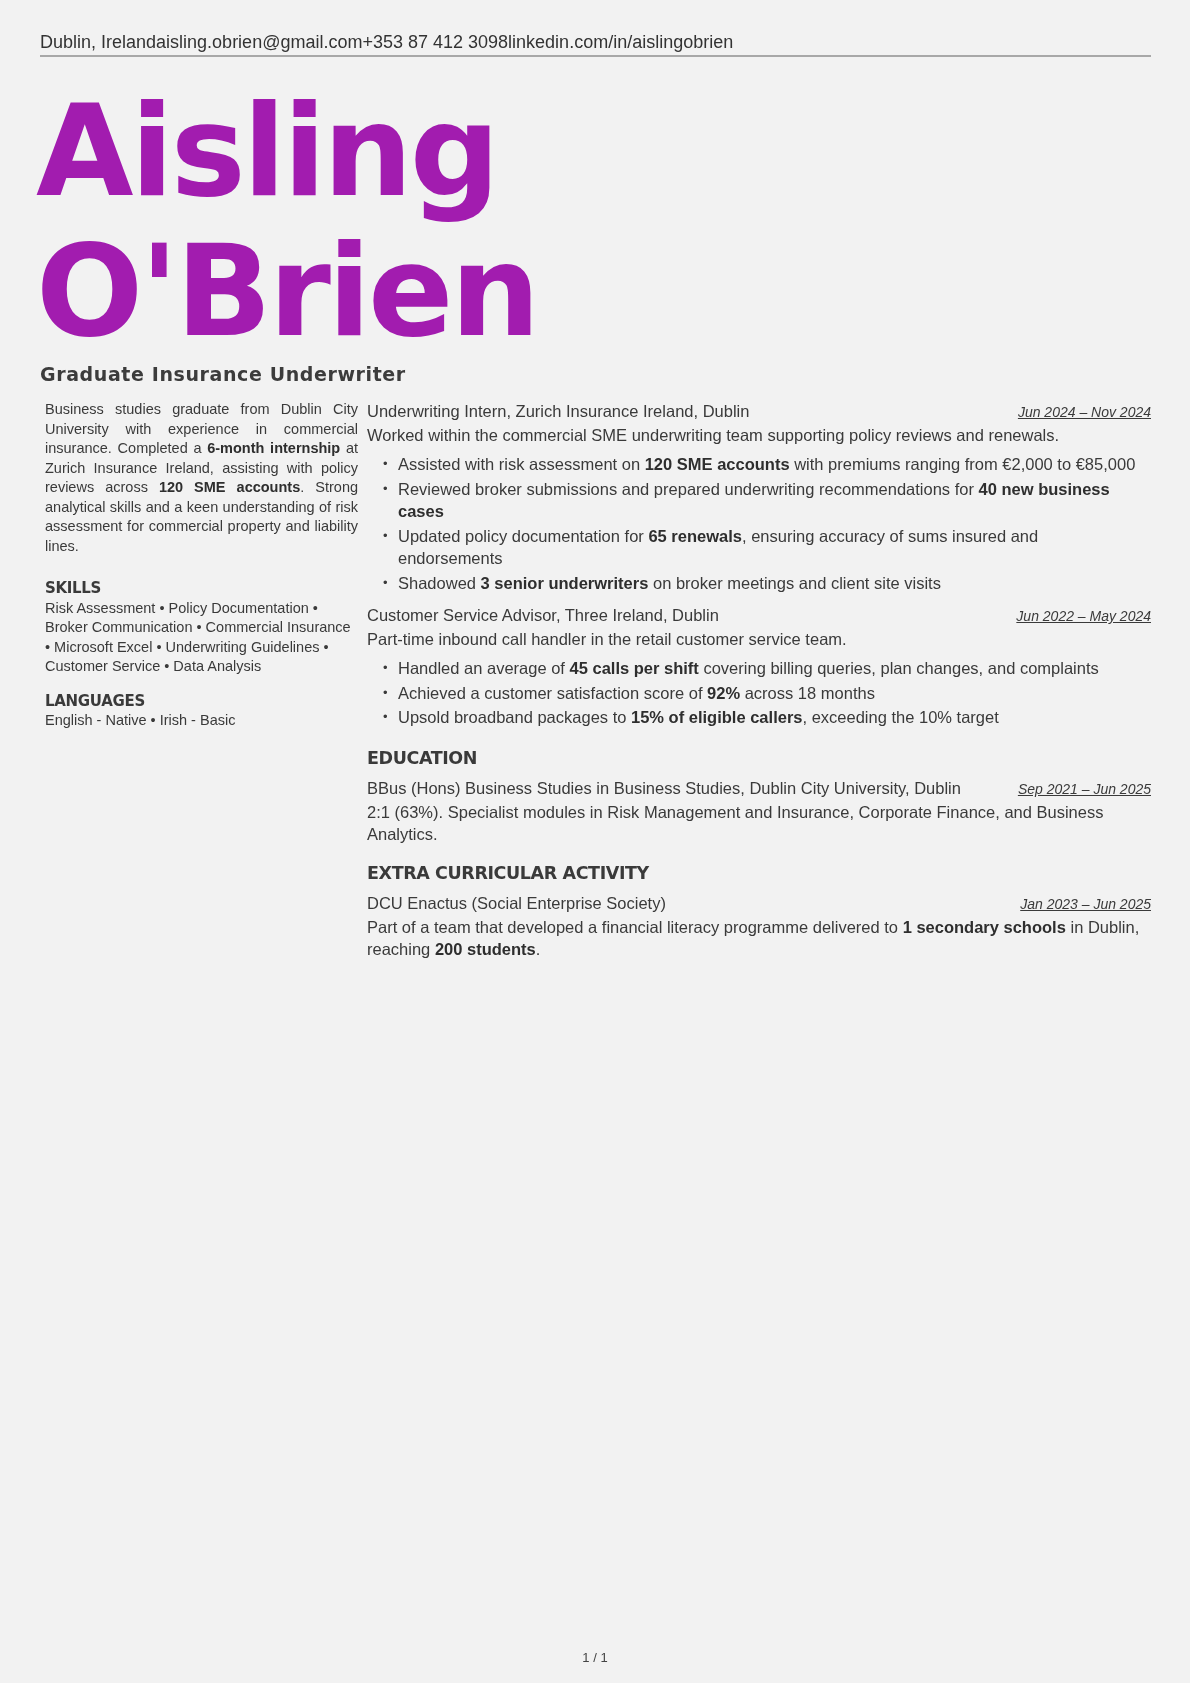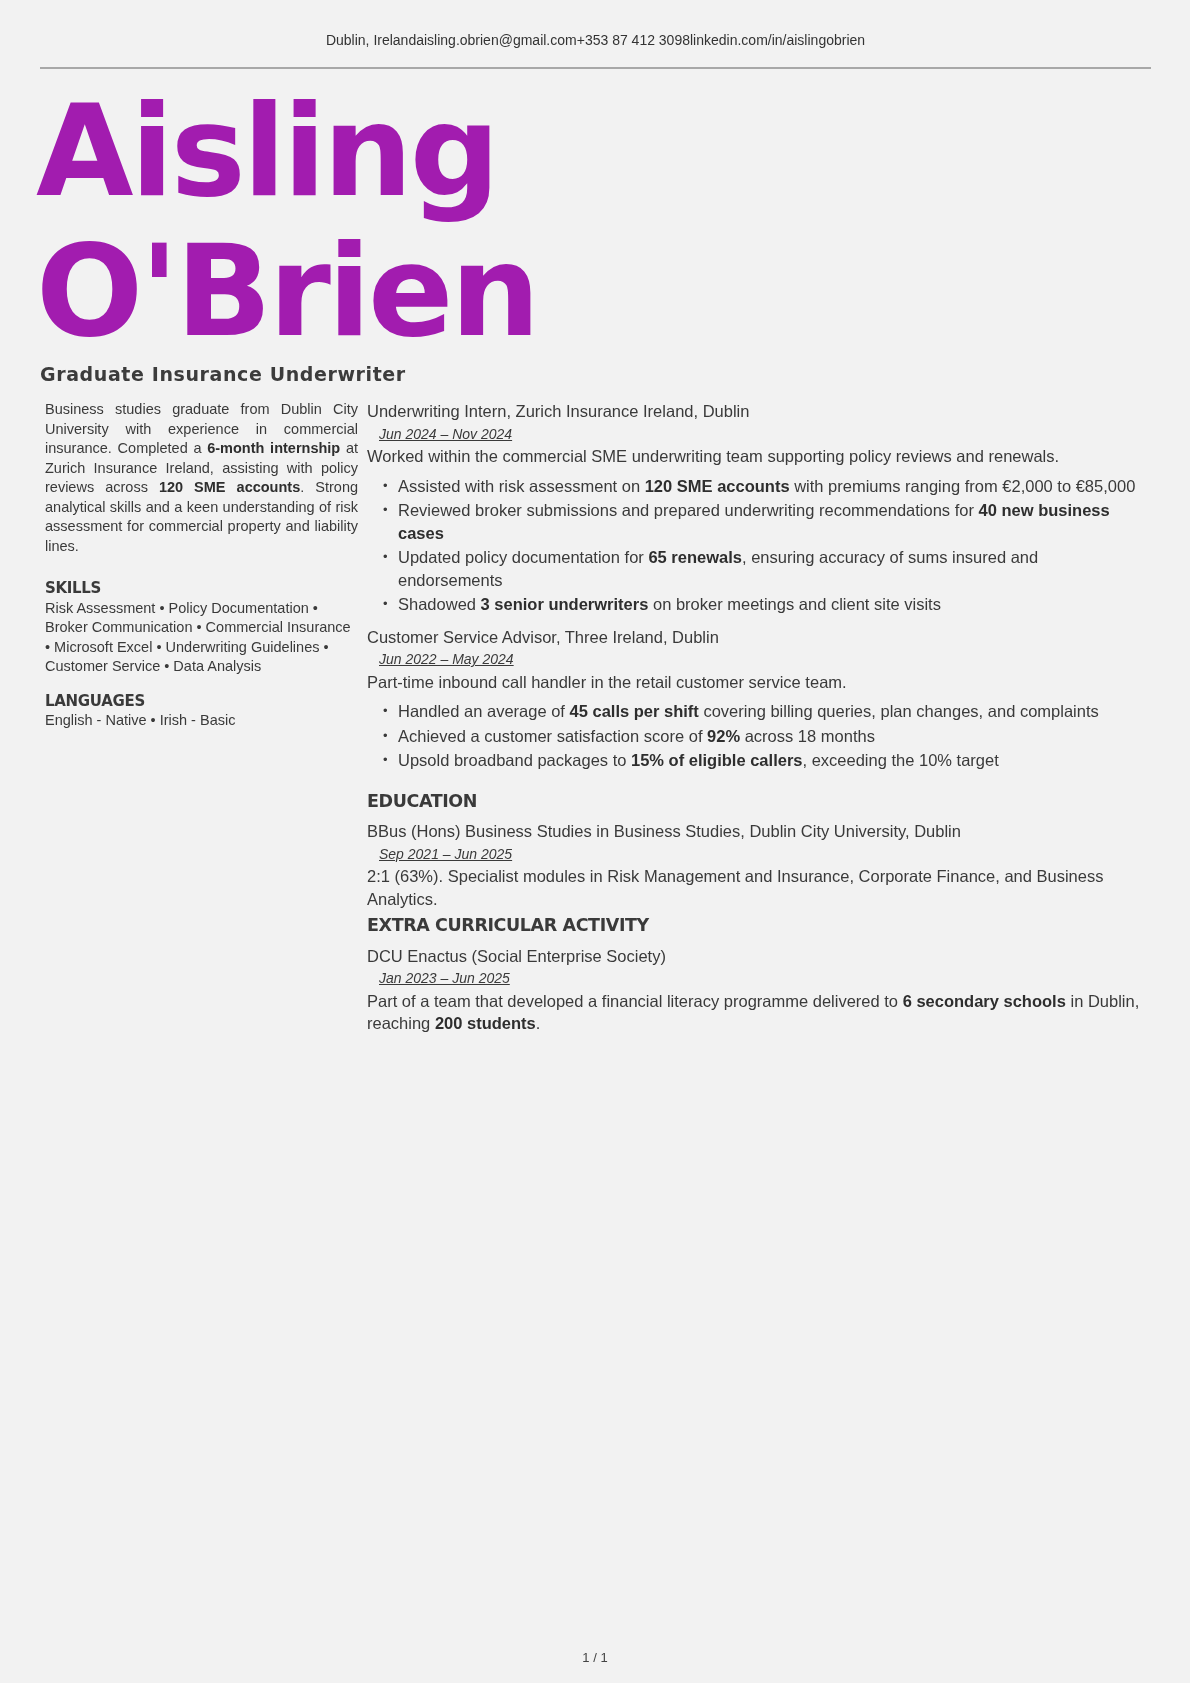--- a/index.html
+++ b/index.html
@@ -8,23 +8,23 @@
     background: #f2f2f2;
     color: #3a3a3a;
     font-family: "Liberation Sans", "DejaVu Sans", sans-serif;
     position: relative;
     overflow: hidden;
   }
   .page { position: absolute; left: 40px; top: 0; width: 1111px; }
 
   .contact-bar {
     position: absolute; top: 32px; left: 0; width: 1111px;
-    display: flex; justify-content: center;
-    font-size: 14px; color: #333;
-    padding-bottom: 19px;
+    display: flex; justify-content: flex-start;
+    font-size: 18px; color: #333;
+    padding-bottom: 2px;
     border-bottom: 2px solid #a8a8a8;
   }
   .contact-bar span { white-space: nowrap; }
 
   .name {
     position: absolute; top: 82px; left: -4px;
     font-family: "DejaVu Sans", sans-serif;
     font-weight: 700;
     font-size: 126px;
     line-height: 140px;
@@ -58,21 +58,21 @@
 
   .right-col {
     position: absolute; top: 400px; left: 327px; width: 784px;
     font-size: 16.5px; line-height: 22.5px; color: #3a3a3a;
   }
   .section-h {
     font-family: "DejaVu Sans", sans-serif;
     font-size: 17.5px; font-weight: 700; margin: 0 0 8px 0;
     color: #3a3a3a; letter-spacing: -0.4px;
   }
-  .entry-head { display: flex; justify-content: space-between; align-items: baseline; flex-direction: column; }
+  .entry-head { display: flex; justify-content: space-between; align-items: baseline; }
   .entry-date { font-style: italic; font-size: 14px; white-space: nowrap; padding-left: 12px; text-decoration: underline; }
   .entry-desc { margin: 0; }
   ul.bullets { margin: 7px 4px 0 0; padding: 0 0 0 31px; list-style: none; }
   ul.bullets li { position: relative; margin-bottom: 2px; }
   ul.bullets li::before {
     content: "•"; position: absolute; left: -15px; top: 0; font-size: 13px;
   }
   b { font-weight: 700; color: #2e2e2e; }
 
   .footer {
@@ -144,25 +144,25 @@
     <section style="margin-top:18px;">
       <h2 class="section-h">EDUCATION</h2>
       <div class="entry-head">
         <span>BBus (Hons) Business Studies in Business Studies, Dublin City University, Dublin</span>
         <span class="entry-date">Sep 2021 – Jun 2025</span>
       </div>
       <p class="entry-desc">2:1 (63%). Specialist modules in Risk Management and Insurance, Corporate Finance, and Business Analytics.</p>
     </section>
 
 
-    <section style="margin-top:4px;">
+    <section style="margin-top:16px;">
       <h2 class="section-h">EXTRA CURRICULAR ACTIVITY</h2>
       <div class="entry-head">
         <span>DCU Enactus (Social Enterprise Society)</span>
         <span class="entry-date">Jan 2023 – Jun 2025</span>
       </div>
-      <p class="entry-desc"><span>Part of a team that developed a financial literacy programme delivered to </span><b>6 secondary schools</b><span> in Dublin, reaching </span><b>200 students</b><span>.</span></p>
+      <p class="entry-desc"><span>Part of a team that developed a financial literacy programme delivered to </span><b>1 secondary schools</b><span> in Dublin, reaching </span><b>200 students</b><span>.</span></p>
     </section>
 
   </div>
 </div>
 
 <div class="footer">1 / 1</div>
 
 </body></html>

